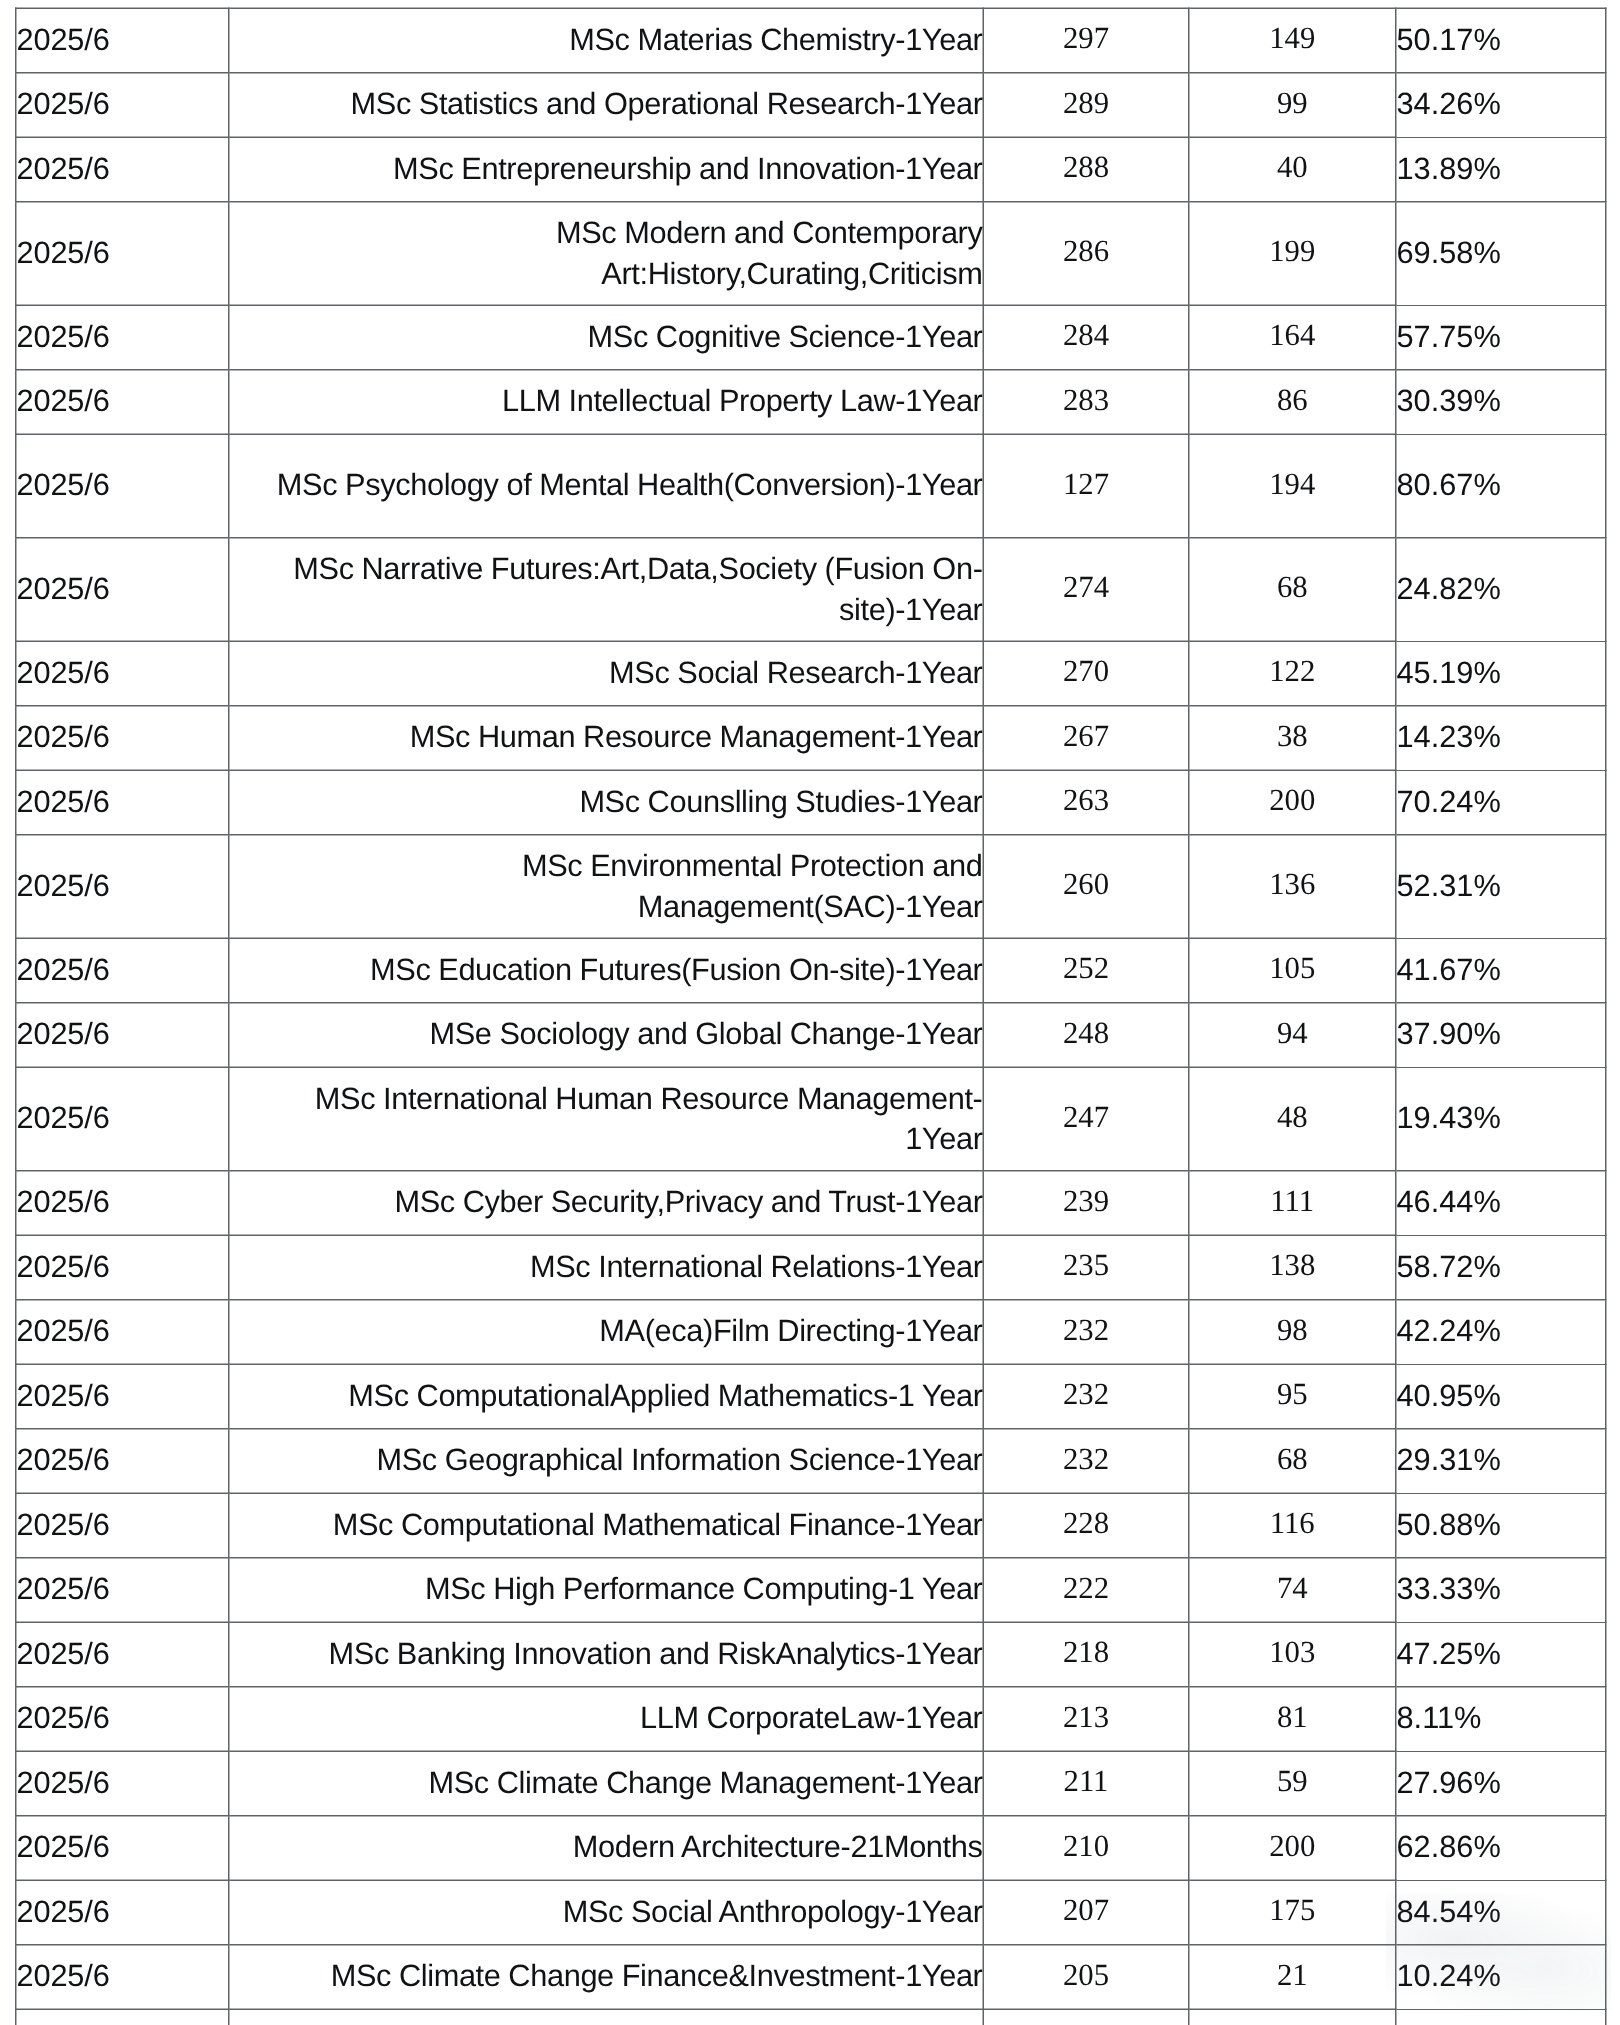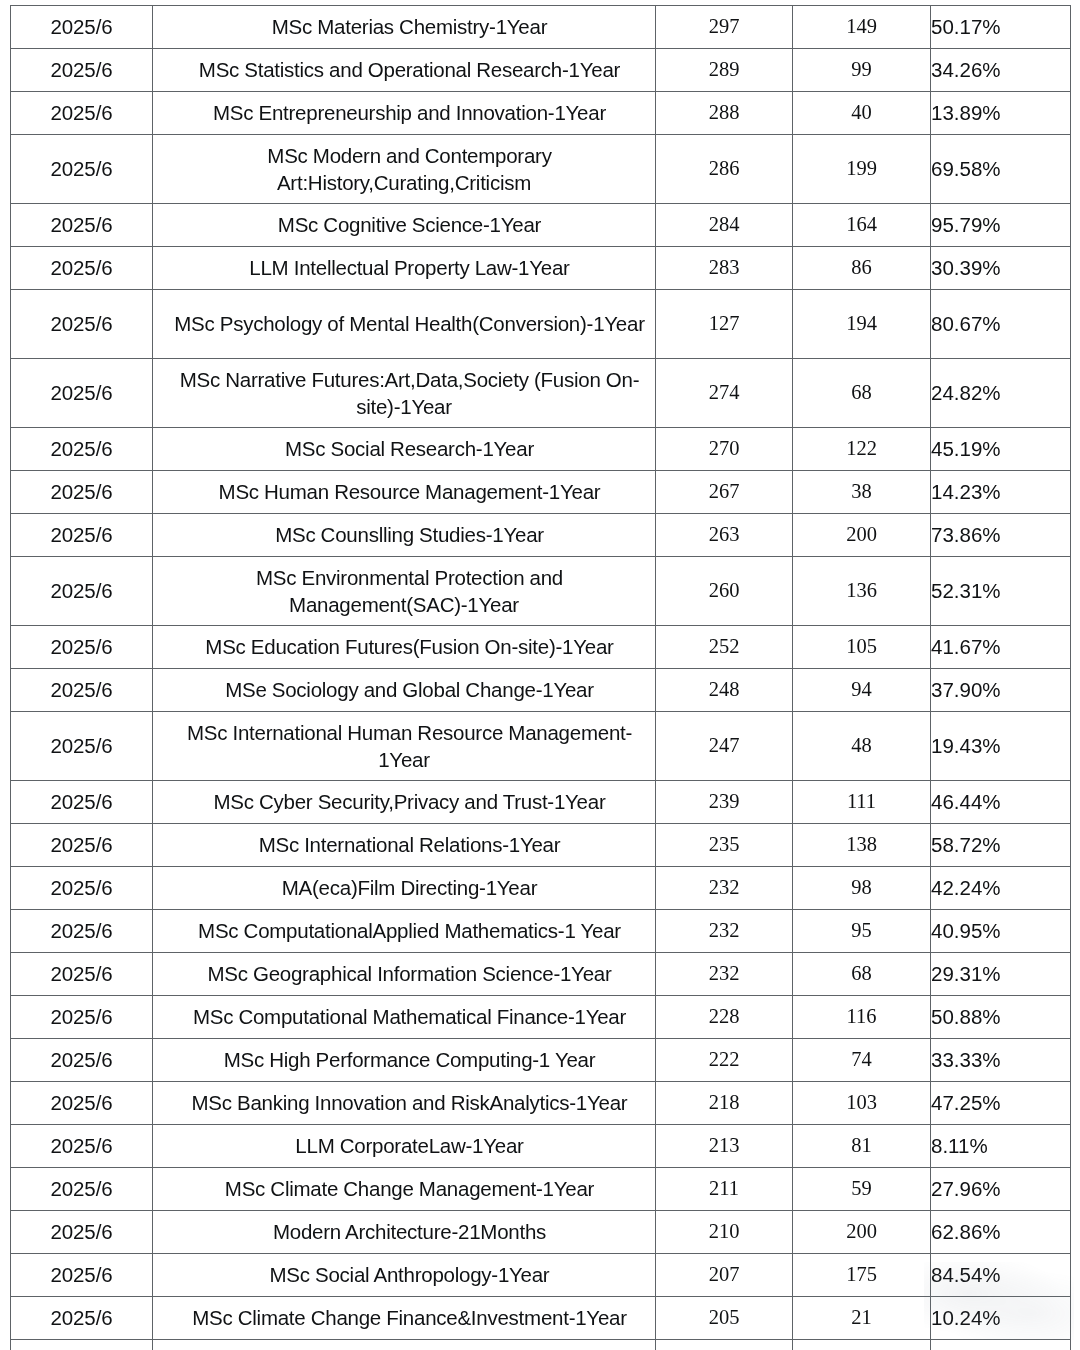--- a/index.html
+++ b/index.html
@@ -58,27 +58,26 @@
     border: 1px solid #5e6367;
     padding: 0;
     color: #101214;
     font-size: 20.5px;
     line-height: 1.32;
     vertical-align: middle;
     background: #ffffff;
   }
 
   td.term {
-    text-align: center;
     font-size: 20px;
     letter-spacing: -0.1px;
   }
 
   td.prog {
-    text-align: center;
+    text-align: right;
     padding: 3px 6px 3px 8px;
     text-indent: 11px;
     letter-spacing: -0.25px;
     word-spacing: -0.2px;
   }
 
   td.num {
     text-align: center;
     font-size: 20.5px;
     font-family: Liberation Serif, serif;
@@ -132,21 +131,21 @@
           <td class="prog">MSc Modern and Contemporary Art:History,Curating,Criticism</td>
           <td class="num">286</td>
           <td class="num">199</td>
           <td class="rate">69.58%</td>
         </tr>
         <tr class="r1">
           <td class="term">2025/6</td>
           <td class="prog">MSc Cognitive Science-1Year</td>
           <td class="num">284</td>
           <td class="num">164</td>
-          <td class="rate">95.79%</td>
+          <td class="rate">57.75%</td>
         </tr>
         <tr class="r1">
           <td class="term">2025/6</td>
           <td class="prog">LLM Intellectual Property Law-1Year</td>
           <td class="num">283</td>
           <td class="num">86</td>
           <td class="rate">30.39%</td>
         </tr>
         <tr class="r2">
           <td class="term">2025/6</td>
@@ -174,21 +173,21 @@
           <td class="prog">MSc Human Resource Management-1Year</td>
           <td class="num">267</td>
           <td class="num">38</td>
           <td class="rate">14.23%</td>
         </tr>
         <tr class="r1">
           <td class="term">2025/6</td>
           <td class="prog">MSc Counslling Studies-1Year</td>
           <td class="num">263</td>
           <td class="num">200</td>
-          <td class="rate">73.86%</td>
+          <td class="rate">70.24%</td>
         </tr>
         <tr class="r2">
           <td class="term">2025/6</td>
           <td class="prog">MSc Environmental Protection and Management(SAC)-1Year</td>
           <td class="num">260</td>
           <td class="num">136</td>
           <td class="rate">52.31%</td>
         </tr>
         <tr class="r1">
           <td class="term">2025/6</td>

